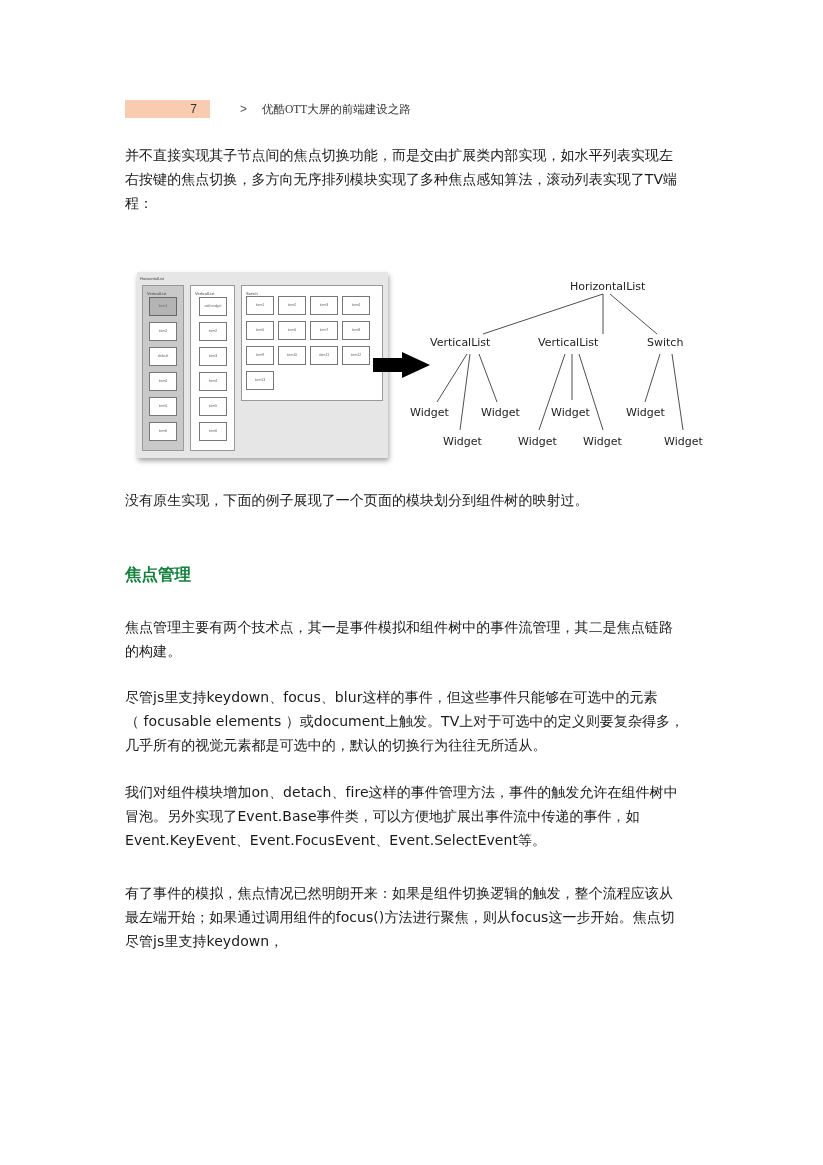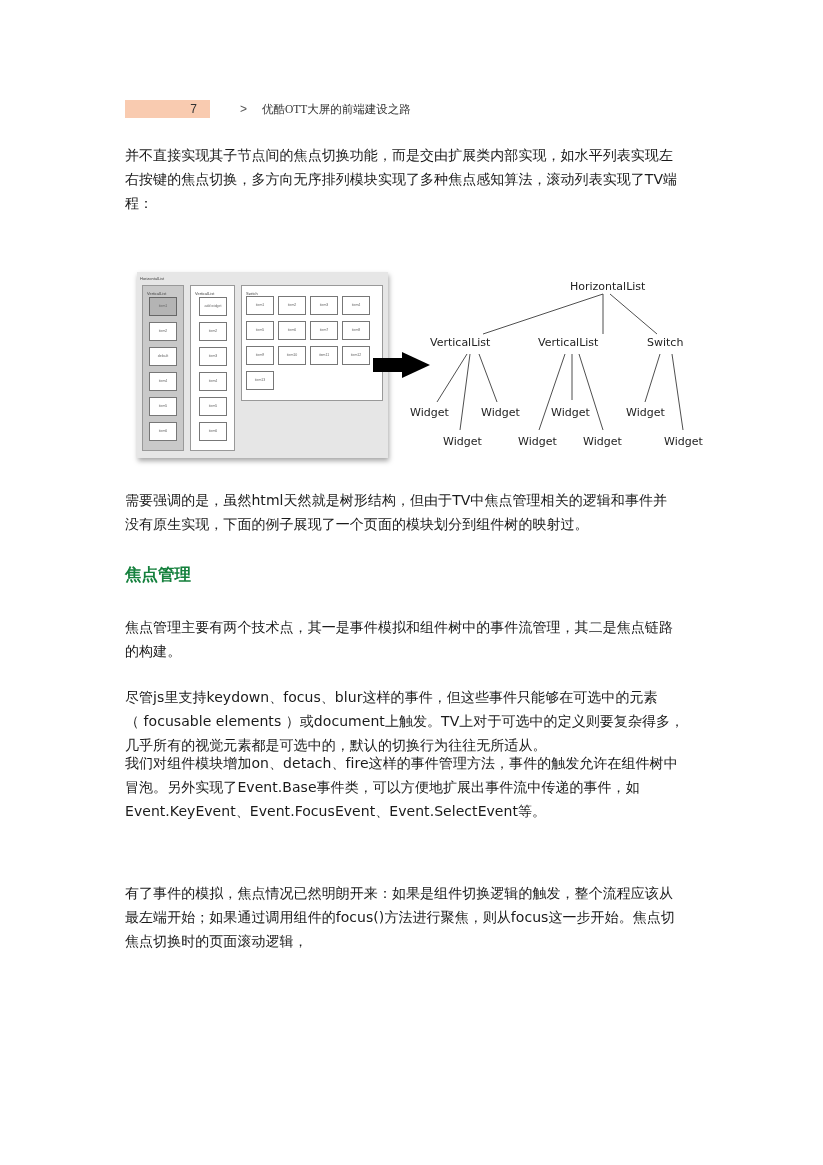--- a/index.html
+++ b/index.html
@@ -115,40 +115,39 @@
   <text x="48" y="173">Widget</text>
   <text x="86" y="144">Widget</text>
   <text x="123" y="173">Widget</text>
   <text x="156" y="144">Widget</text>
   <text x="188" y="173">Widget</text>
   <text x="231" y="144">Widget</text>
   <text x="269" y="173">Widget</text>
 </svg>
 
 <div class="abs para" style="top:488px;">
-  <span class="ln">需要强调的是，虽然html天然就是树形结构，但由于TV中焦点管理相关的逻辑和事件并</span>
   <span class="ln">没有原生实现，下面的例子展现了一个页面的模块划分到组件树的映射过。</span>
 </div>
 
 <div class="abs heading">焦点管理</div>
 
 <div class="abs para" style="top:615px;">
   <span class="ln">焦点管理主要有两个技术点，其一是事件模拟和组件树中的事件流管理，其二是焦点链路</span>
   <span class="ln">的构建。</span>
 </div>
 
 <div class="abs para" style="top:685px;">
   <span class="ln">尽管js里支持keydown、focus、blur这样的事件，但这些事件只能够在可选中的元素</span>
   <span class="ln">（ focusable elements ）或document上触发。TV上对于可选中的定义则要复杂得多，</span>
   <span class="ln">几乎所有的视觉元素都是可选中的，默认的切换行为往往无所适从。</span>
 </div>
 
-<div class="abs para" style="top:751px;">
+<div class="abs para" style="top:780px;">
   <span class="ln">我们对组件模块增加on、detach、fire这样的事件管理方法，事件的触发允许在组件树中</span>
   <span class="ln">冒泡。另外实现了Event.Base事件类，可以方便地扩展出事件流中传递的事件，如</span>
   <span class="ln">Event.KeyEvent、Event.FocusEvent、Event.SelectEvent等。</span>
 </div>
 
 <div class="abs para" style="top:881px;">
   <span class="ln">有了事件的模拟，焦点情况已然明朗开来：如果是组件切换逻辑的触发，整个流程应该从</span>
   <span class="ln">最左端开始；如果通过调用组件的focus()方法进行聚焦，则从focus这一步开始。焦点切</span>
-  <span class="ln">焦点切换时的页面滚动逻辑，</span>
+  <span class="ln">尽管js里支持keydown，</span>
 </div>
 
 </body></html>

